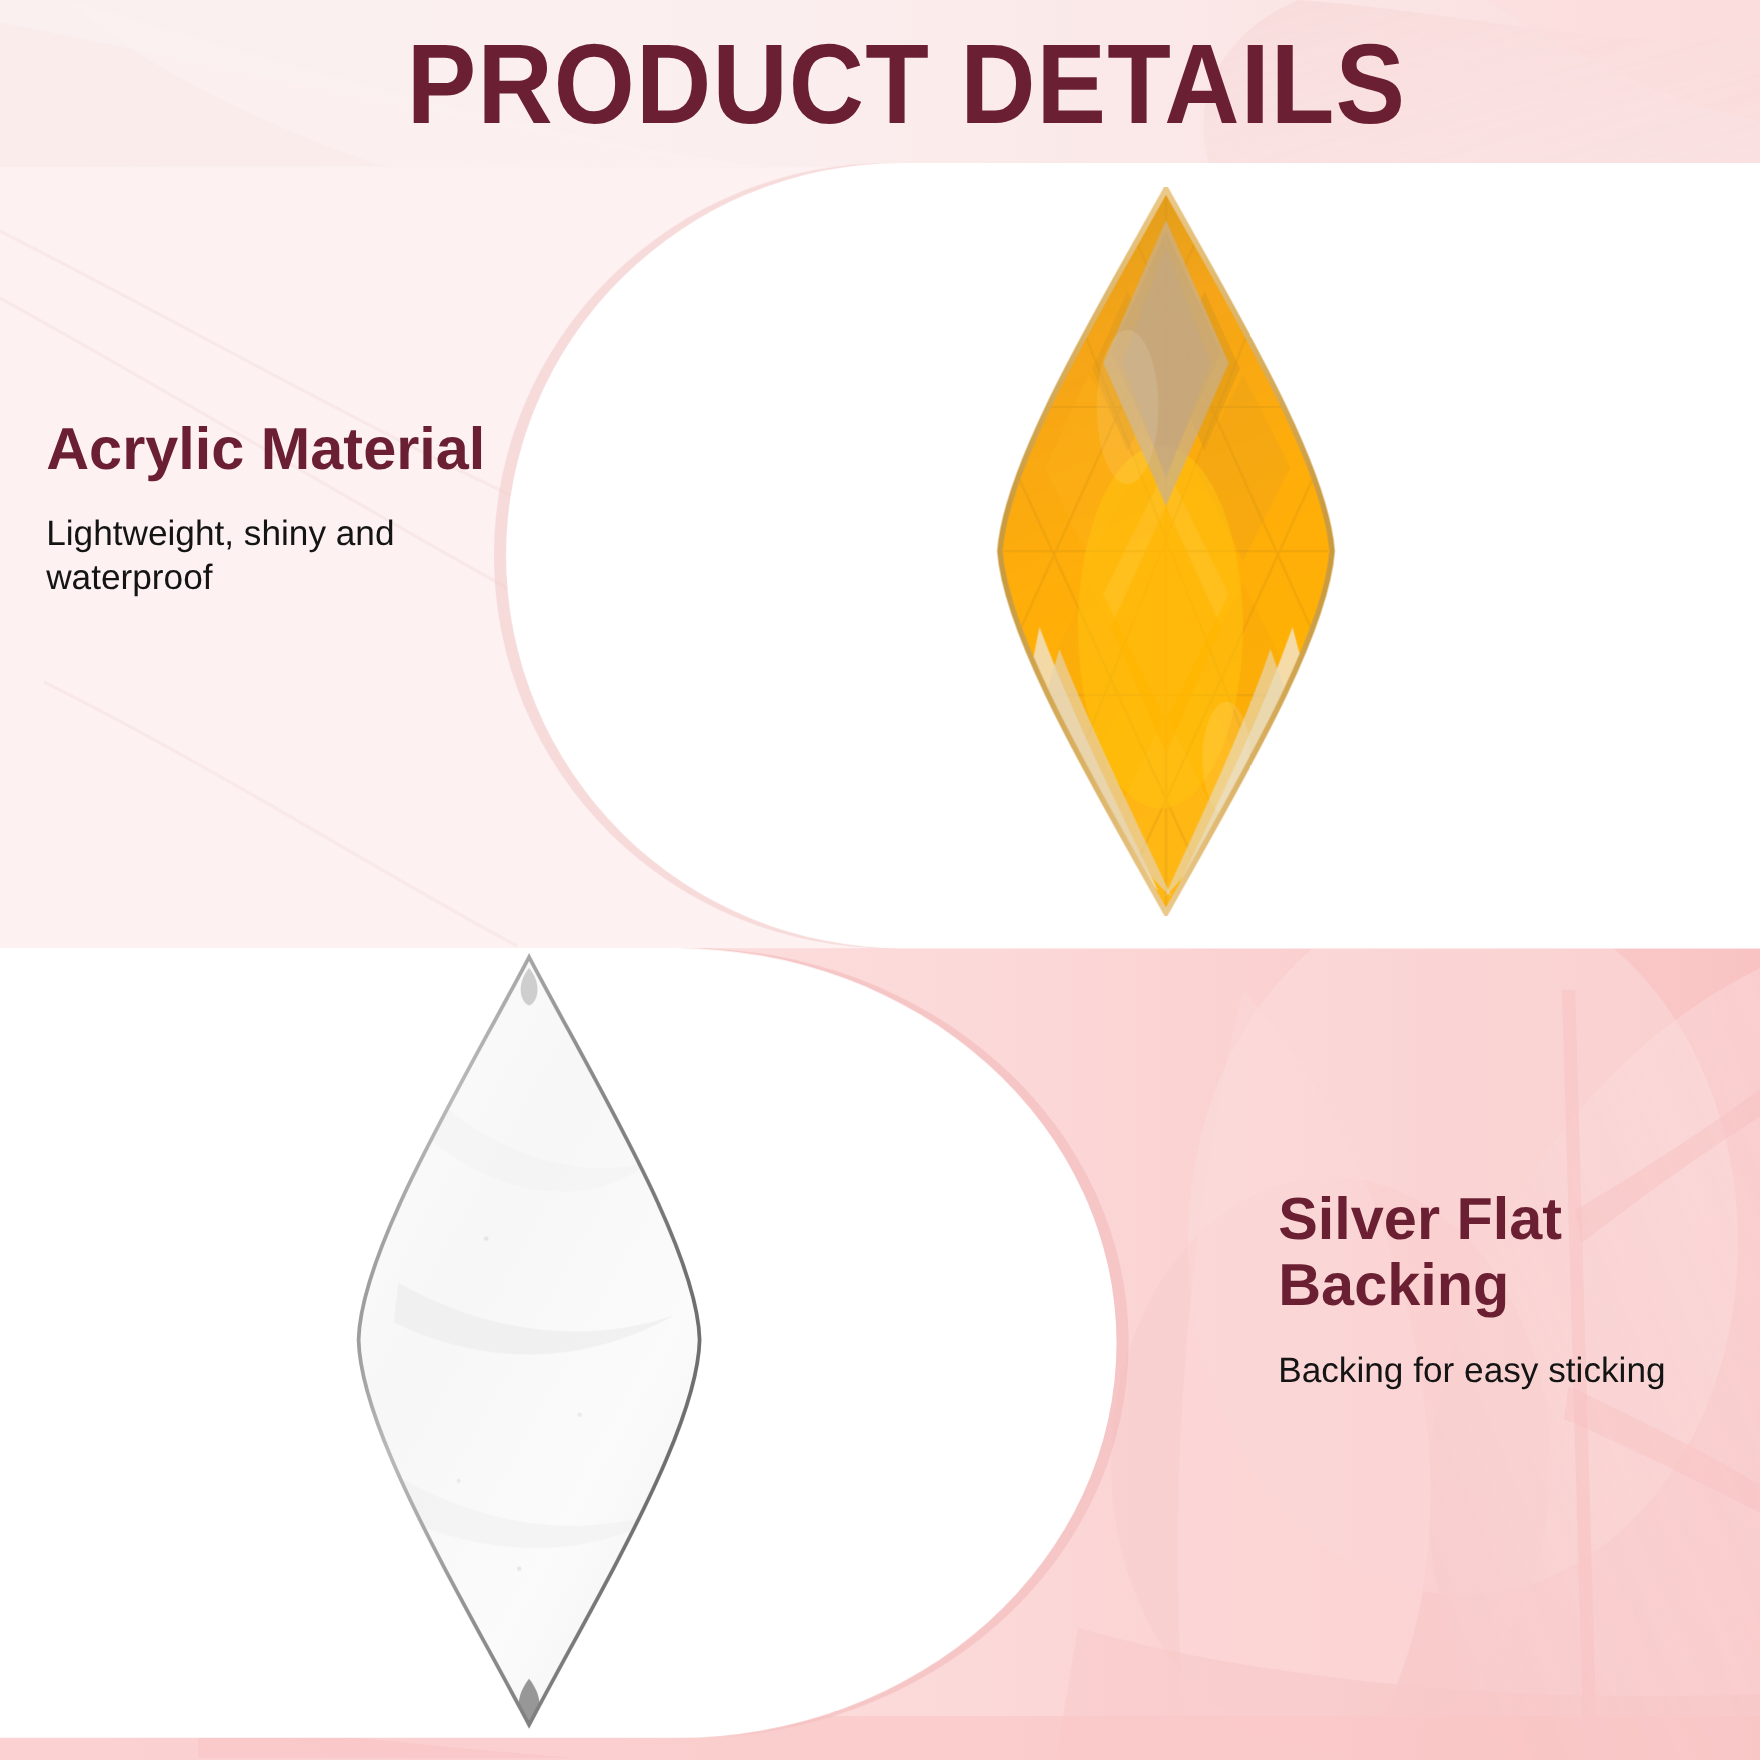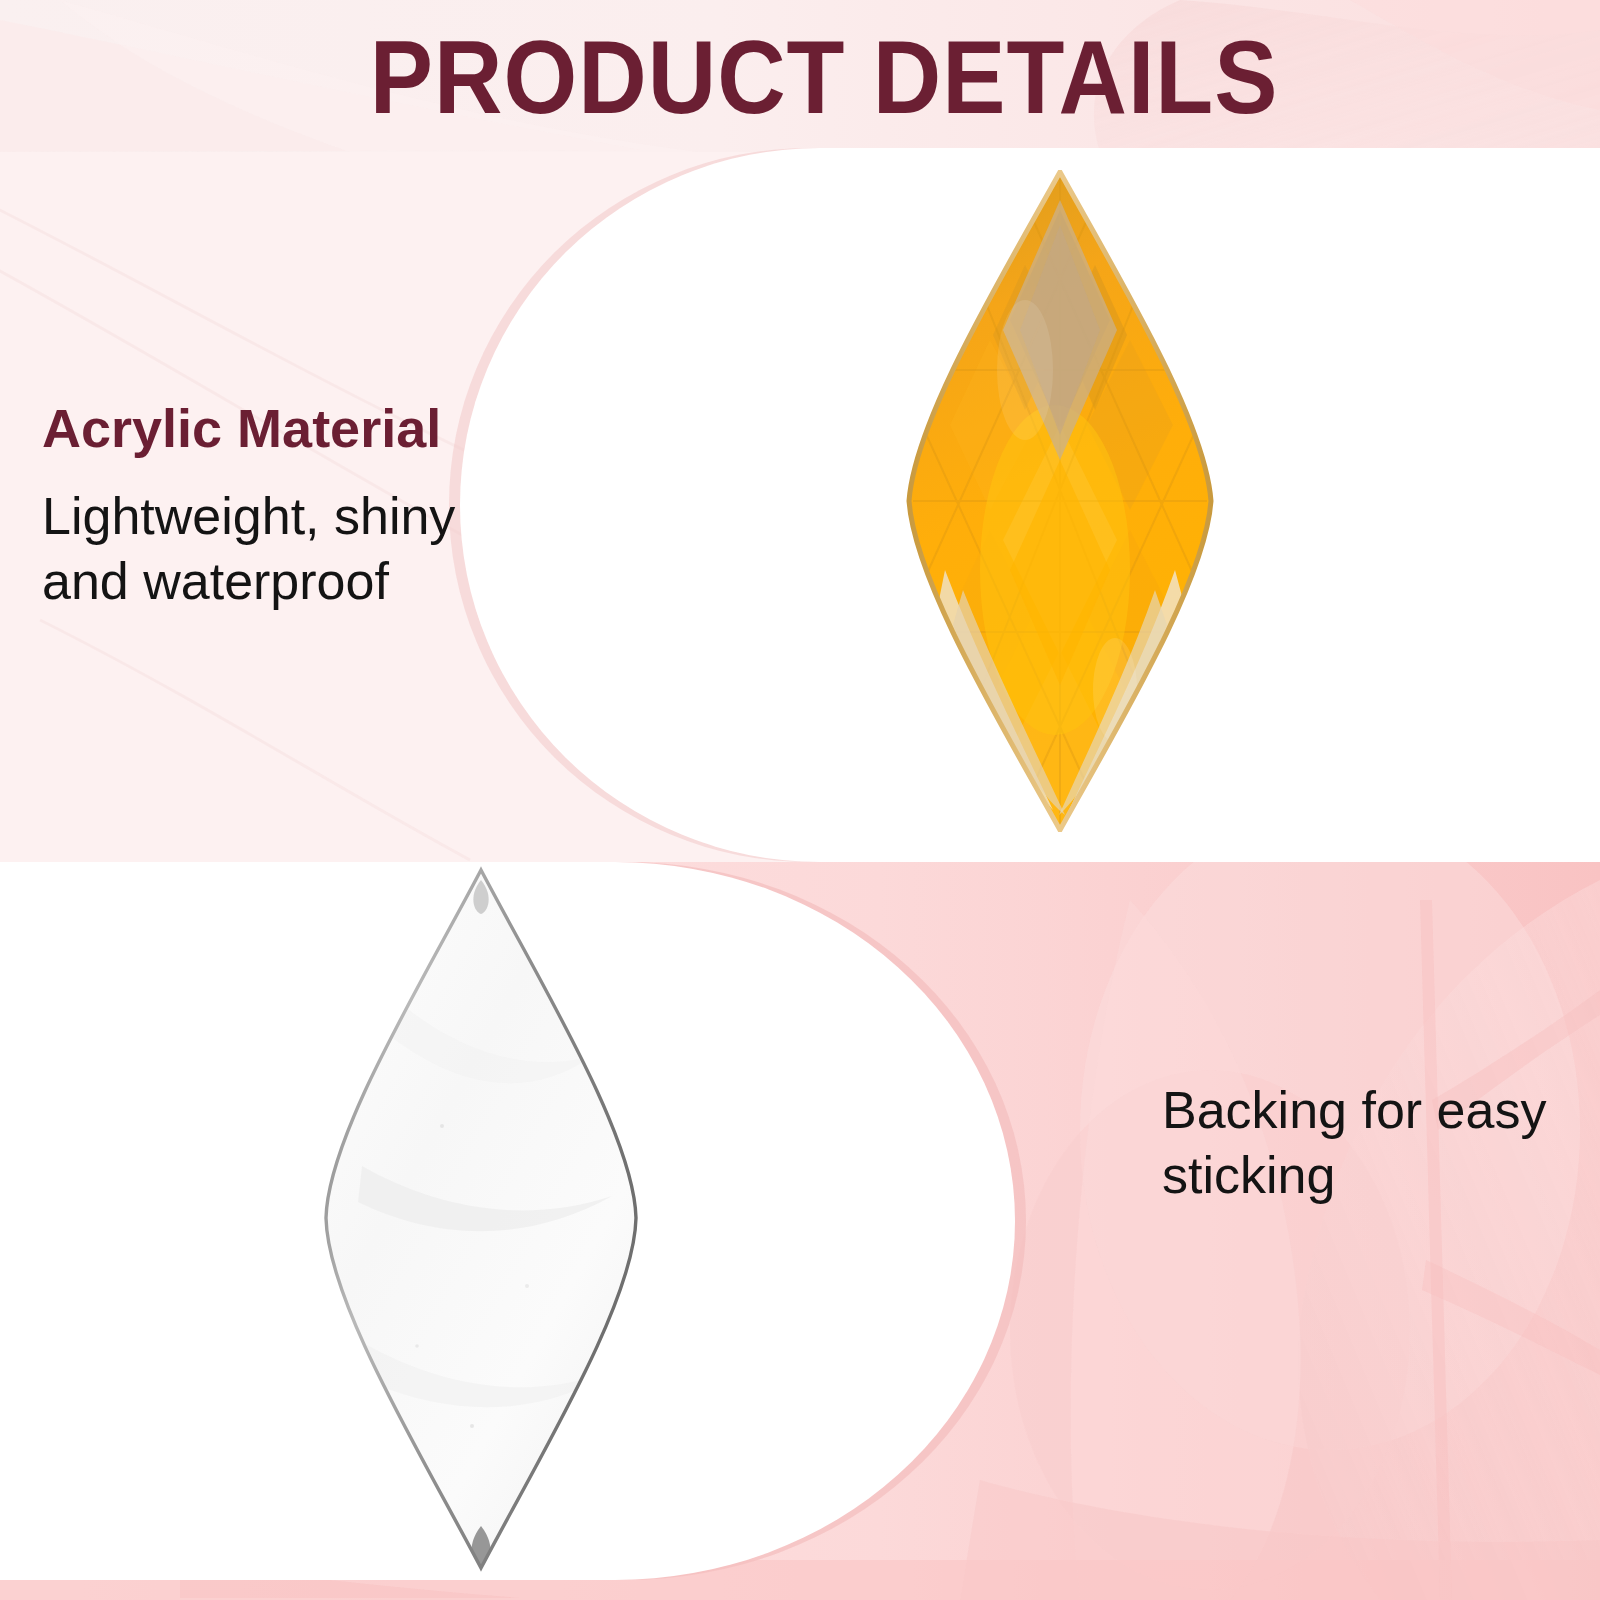--- a/index.html
+++ b/index.html
@@ -79,40 +79,40 @@
     border-bottom-right-radius: 400px 359px;
     box-shadow: 11px 0 0 0 rgba(243, 190, 190, 0.7);
   }
 
   
   .feature {
     position: absolute;
   }
   .feature-left {
     left: 42px;
-    top: 398px;
+    top: 378px;
     width: 430px;
   }
   .feature-right {
     left: 1162px;
     top: 1078px;
     width: 420px;
   }
   .feature-heading {
     font-family: "Liberation Sans", sans-serif;
     font-weight: bold;
     font-size: 54px;
     line-height: 1.12;
     color: #6B1F33;
     margin: 0 0 26px 0;
   }
   .feature-body {
     font-family: "Liberation Sans", sans-serif;
     font-weight: normal;
-    font-size: 52px;
+    font-size: 32px;
     line-height: 1.25;
     color: #141414;
     margin: 0;
   }
 
   
   .gem-yellow {
     position: absolute;
     left: 905px;
     top: 170px;
@@ -311,16 +311,17 @@
 
     <path d="M159 4 C220 120 312 270 314 352 C312 436 220 586 159 702 C98 586 6 436 4 352 C6 270 98 120 159 4 Z" fill="none" stroke="url(#sEdge)" stroke-width="3.4"></path>
   </svg>
 
   <div class="feature feature-left">
     <div class="feature-heading">Acrylic Material</div>
     <div class="feature-body">Lightweight, shiny and waterproof</div>
   </div>
 
   <div class="feature feature-right">
+    <div class="feature-heading">Silver Flat Backing</div>
     <div class="feature-body">Backing for easy sticking</div>
   </div>
 
 </div>
 
 </body></html>

